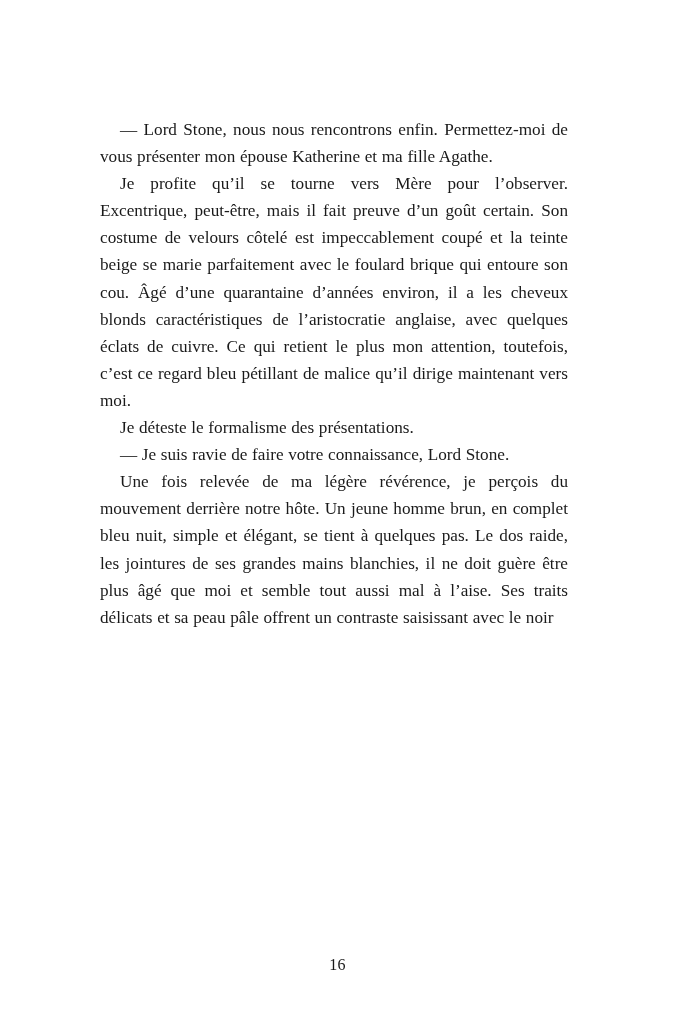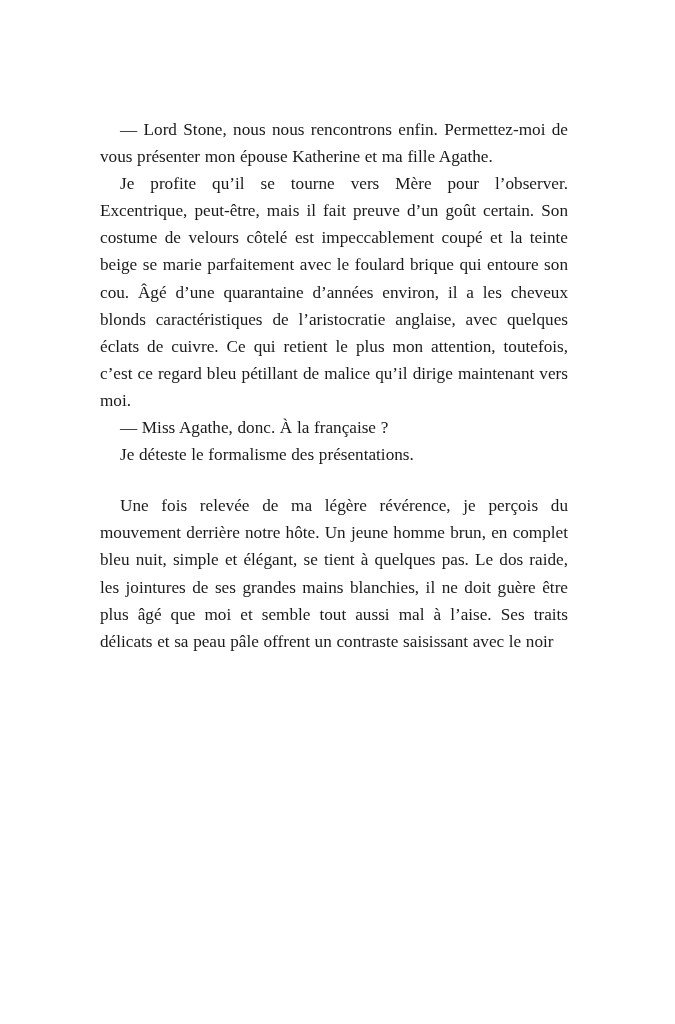--- a/index.html
+++ b/index.html
@@ -38,21 +38,20 @@
     text-justify: inter-word;
     text-indent: 20px;
     hyphens: manual;
     -webkit-hyphens: manual;
     word-spacing: 0.02em;
   }
 
   
   .para:last-child {
     text-align: justify;
-    margin-top: 24px;
   }
 
   .folio {
     position: absolute;
     left: 0;
     top: 955px;
     width: 675px;
     text-align: center;
     font-size: 16px;
     line-height: 20px;
@@ -61,19 +60,20 @@
   }
 </style>
 </head>
 <body>
 
 <div class="page">
 
   <div class="text-block">
     <p class="para">— Lord Stone, nous nous rencontrons enfin. Permettez-moi de vous présenter mon épouse Katherine et ma fille Agathe.</p>
     <p class="para">Je profite qu’il se tourne vers Mère pour l’observer. Excentrique, peut-être, mais il fait preuve d’un goût certain. Son costume de velours côtelé est impeccablement coupé et la teinte beige se marie parfaitement avec le foulard brique qui entoure son cou. Âgé d’une quarantaine d’années environ, il a les cheveux blonds caractéristiques de l’aristocratie anglaise, avec quelques éclats de cuivre. Ce qui retient le plus mon attention, toutefois, c’est ce regard bleu pétillant de malice qu’il dirige maintenant vers moi.</p>
-    <p class="para">— Miss Agathe, donc. À la française ?</p>
     <p class="para">Je déteste le formalisme des présentations.</p>
+    <p class="para">— Je suis ravie de faire votre connaissance, Lord Stone.</p>
     <p class="para">Une fois relevée de ma légère révérence, je perçois du mouvement derrière notre hôte. Un jeune homme brun, en complet bleu nuit, simple et élégant, se tient à quelques pas. Le dos raide, les jointures de ses grandes mains blanchies, il ne doit guère être plus âgé que moi et semble tout aussi mal à l’aise. Ses traits délicats et sa peau pâle offrent un contraste saisissant avec le noir</p>
   </div>
 
+  <div class="folio">16</div>
 
 </div>
 
 </body></html>

